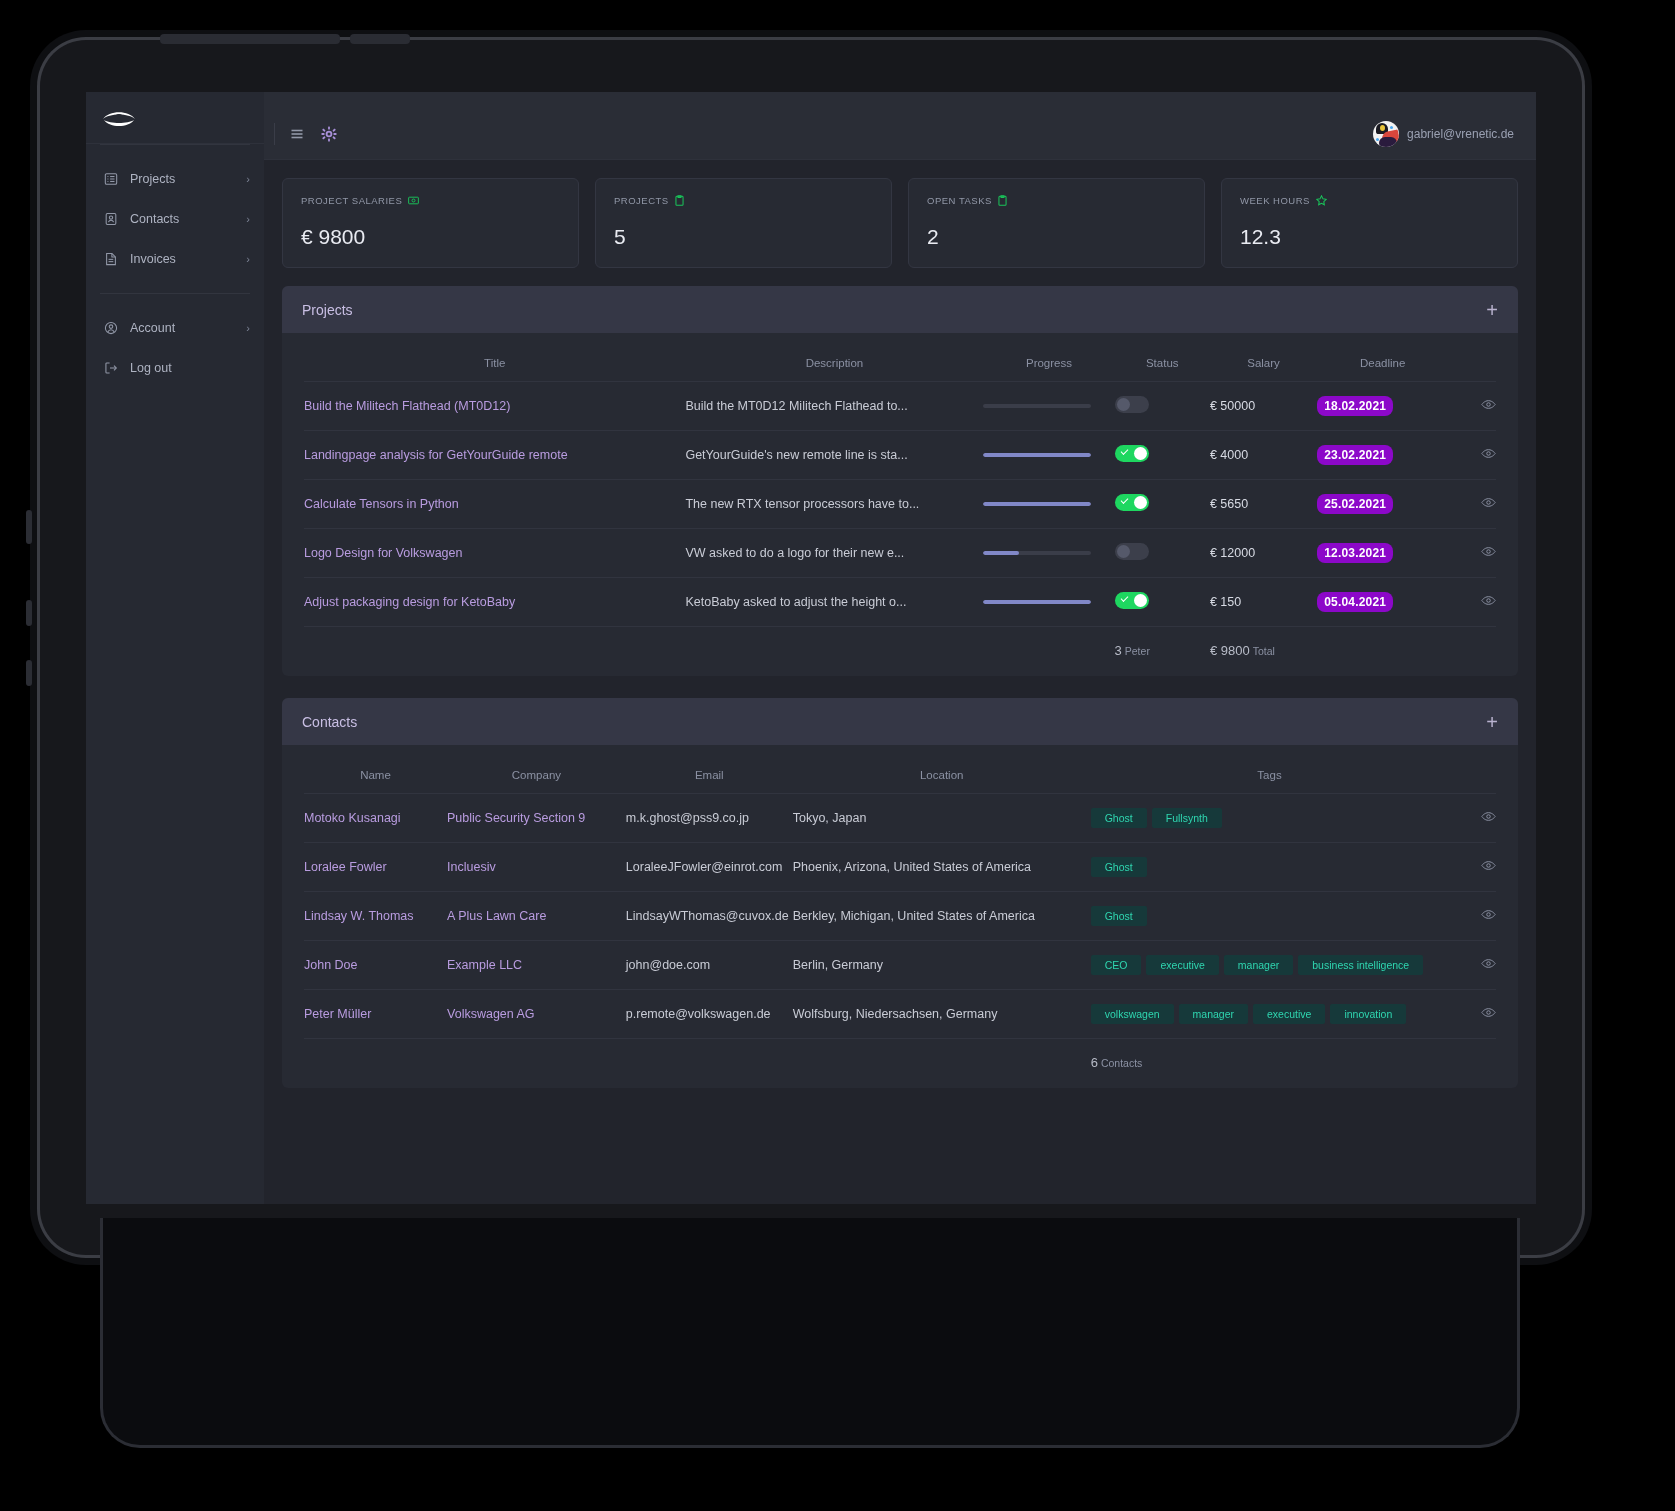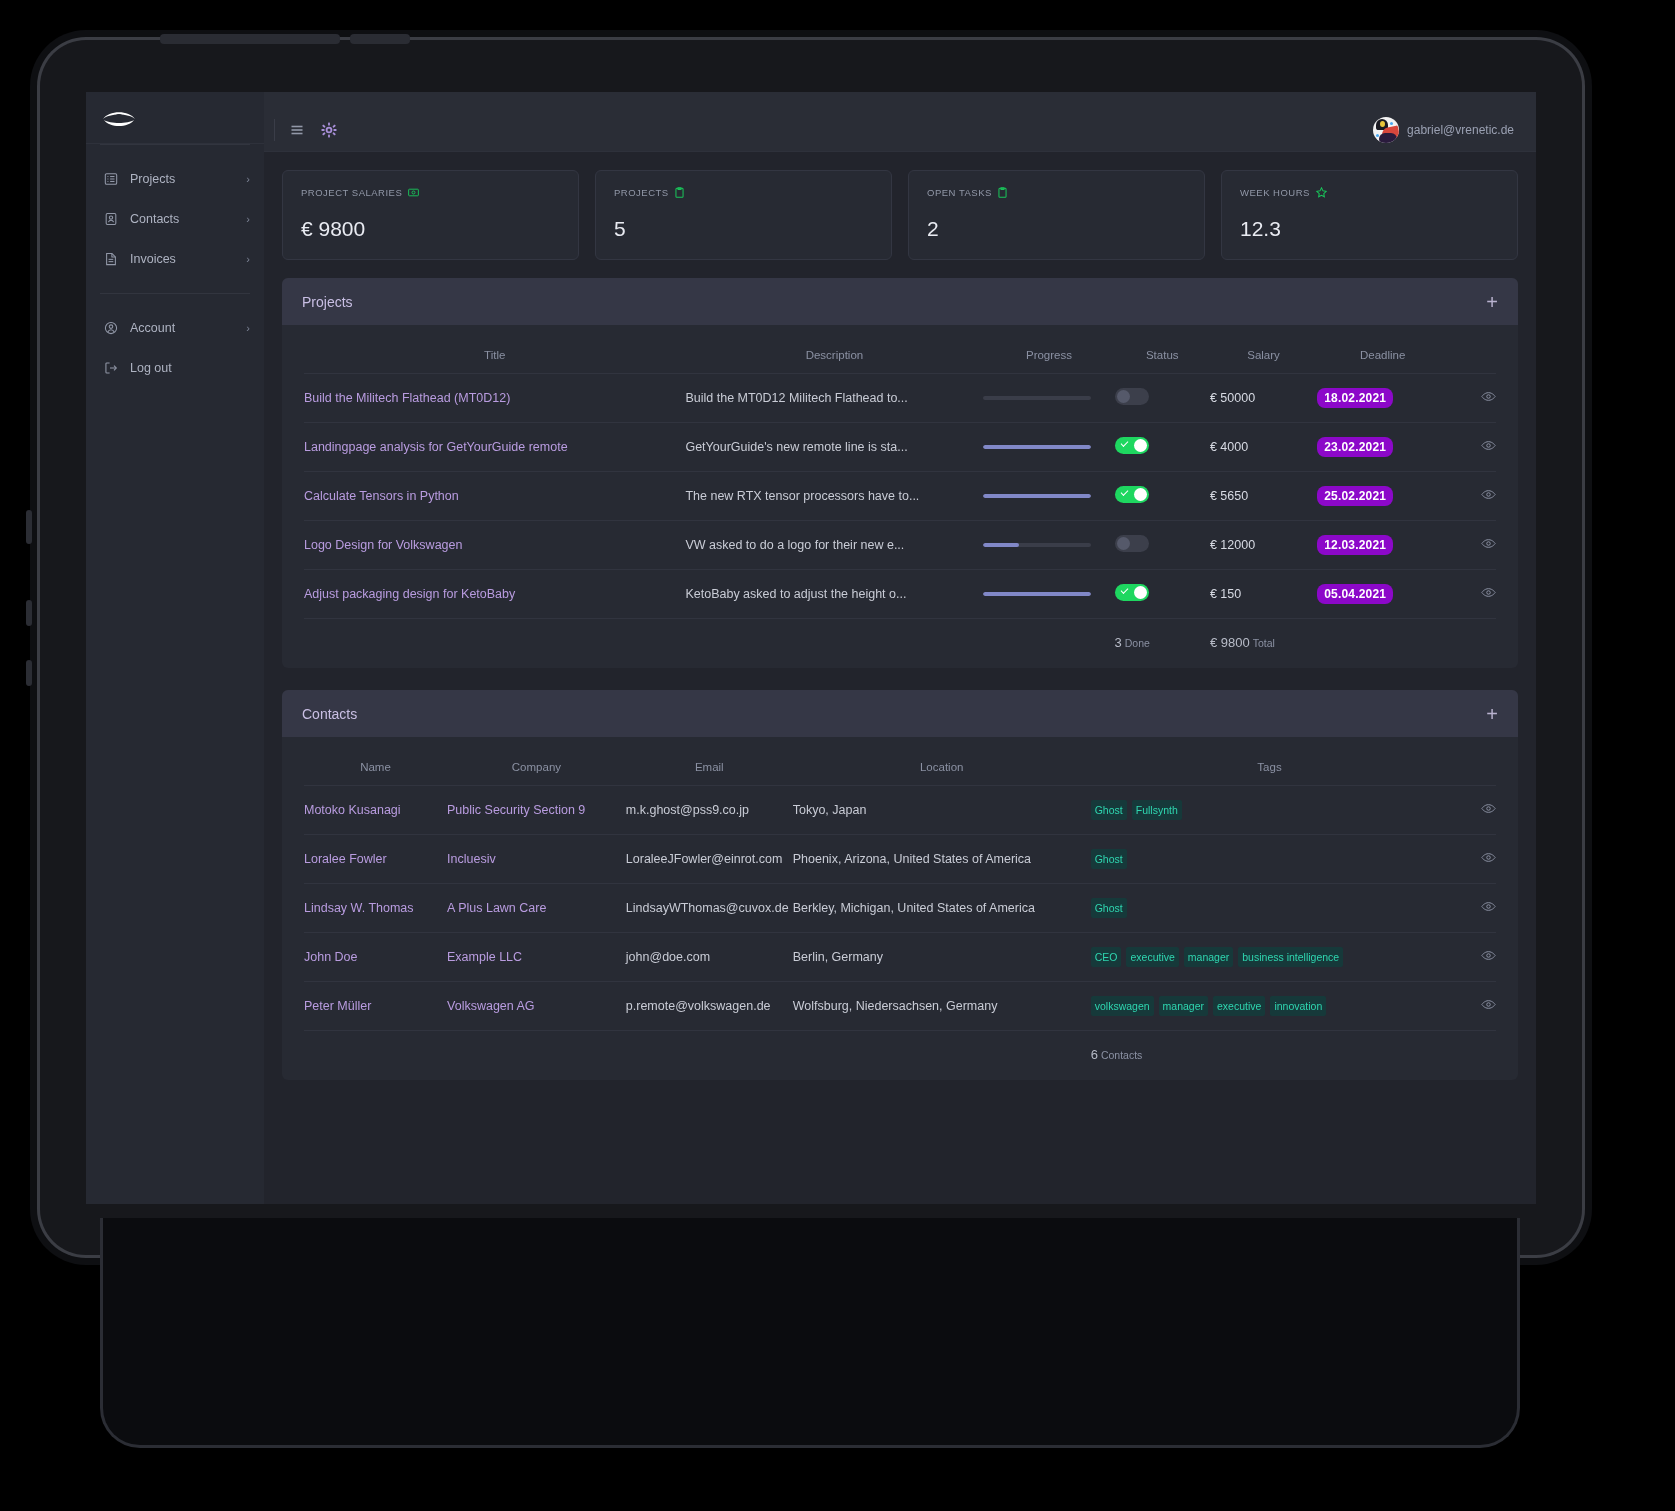--- a/index.html
+++ b/index.html
@@ -68,21 +68,21 @@
     color: #aeb3c2; font-size: 12.5px;
     cursor: pointer; position: relative;
   }
   .nav-item .nav-ico { width: 20px; display: flex; align-items: center; color: #9298a8; }
   .nav-item .nav-label { margin-left: 6px; }
   .nav-item .nav-chev { margin-left: auto; color: #7d8496; font-size: 11px; }
 
   
   #main { flex: 1; display: flex; flex-direction: column; background: #22242c; }
   #topbar {
-    height: 60px; display: flex; align-items: center;
+    height: 68px; display: flex; align-items: center;
     padding: 16px 22px 0 10px;
     background: #2a2d36;
     border-bottom: 1px solid #2e313b;
   }
   .topbar-divider { width: 1px; height: 22px; background: #3a3d48; margin-right: 14px; }
   .top-ico { cursor: pointer; margin-right: 16px; display: flex; align-items: center; }
   #user-area { margin-left: auto; display: flex; align-items: center; gap: 8px; cursor: pointer; }
   #avatar {
     width: 26px; height: 26px; border-radius: 50%;
     background: #f2f2f2; position: relative; overflow: hidden;
@@ -164,21 +164,21 @@
     transform: rotate(-45deg);
   }
 
   .badge-date {
     display: inline-block; background: #8c08c9; color: #fff;
     font-size: 12px; font-weight: bold;
     padding: 3px 7px; border-radius: 8px; letter-spacing: .2px;
   }
   .tag {
     display: inline-block; background: #16393a; color: #2fd6b0;
-    font-size: 10.5px; padding: 4px 4px; border-radius: 2px; margin-right: 5px;
+    font-size: 10.5px; padding: 4px 14px; border-radius: 2px; margin-right: 5px;
   }
   .eye { color: #8b91a3; cursor: pointer; display: inline-flex; }
 
   tfoot td { border-top: 1px solid #31343f; padding: 16px 0 10px 0; }
   .foot-num { color: #b8bcc8; font-size: 13px; }
   .foot-lbl { color: #8b91a3; font-size: 10.5px; margin-left: 3px; }
 </style>
 </head>
 <body>
 
@@ -474,21 +474,21 @@
                           <path d="M1 6s3-4.6 8-4.6S17 6 17 6s-3 4.6-8 4.6S1 6 1 6z"></path>
                           <circle cx="9" cy="6" r="2.1"></circle>
                         </svg>
                       </span></td>
                   </tr>
                 </tbody>
               <tfoot>
                 <tr>
                   <td colspan="3"></td>
                   <td>
-                    <span class="foot-num">3</span><span class="foot-lbl">Done</span>
+                    <span class="foot-num">3</span><span class="foot-lbl">Peter</span>
                   </td>
                   <td colspan="3">
                     <span class="foot-num">€ 9800</span><span class="foot-lbl">Total</span>
                   </td>
                 </tr>
               </tfoot>
             </table>
           </div>
         </section>
 

